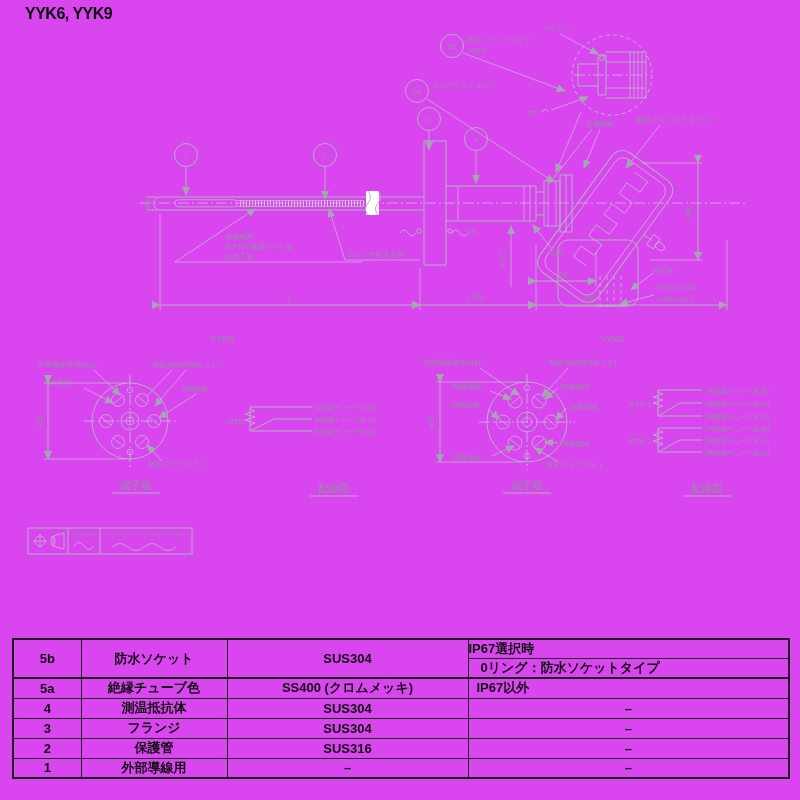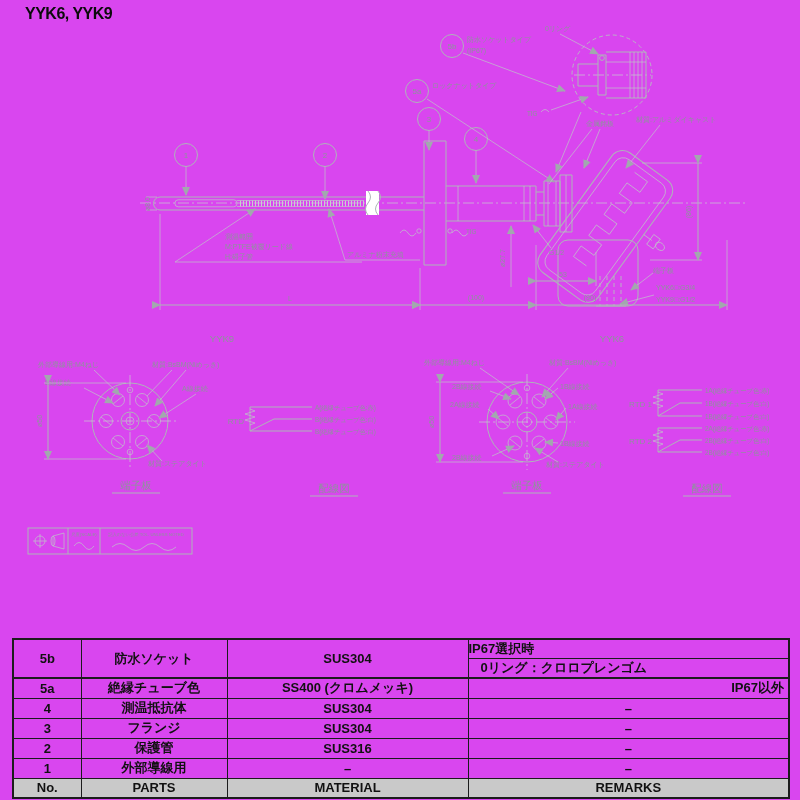--- a/index.html
+++ b/index.html
@@ -16,21 +16,21 @@
   .lt{fill:none;stroke:#bfc4c9;stroke-width:0.7;}
   .cl{fill:none;stroke:#c8cdd1;stroke-width:0.7;stroke-dasharray:11 3 2 3;}
   .dsh{fill:none;stroke:#b7bcc1;stroke-width:0.9;stroke-dasharray:4 3;}
   .hatch{stroke:#c9ced2;stroke-width:6;stroke-dasharray:1 2;}
   
   .parts-table{position:absolute;left:12px;top:638px;width:776px;border-collapse:collapse;
                table-layout:fixed;color:#111;}
   .parts-table td{border:1.4px solid #1c1c1c;font-size:13px;font-weight:bold;
                   text-align:center;padding:0 4px;overflow:hidden;white-space:nowrap;}
   .parts-table tr.r0 td{border-bottom-width:2.5px;}
-  .parts-table td.left{text-align:right;padding-left:20px;}
+  .parts-table td.left{text-align:left;padding-left:8px;}
   .parts-table tr.hdr td{background:#c9c9c9;}
   .parts-table{border:2.5px solid #1c1c1c;}
   .rm1{border-bottom:1.4px solid #1c1c1c;margin:0 -4px;padding-left:0;text-align:left;}
   .rm2{margin:0 -4px;padding-left:12px;text-align:left;}
 </style>
 </head>
 <body>
 
 <div class="canvas">
 
@@ -322,21 +322,21 @@
         <col style="width:241px">
         <col style="width:321px">
       </colgroup>
     <tbody>
         <tr class="r0" style="height:38px">
       <td>5b</td>
       <td>防水ソケット</td>
       <td>SUS304</td>
       <td>
         <div class="rm1">IP67選択時</div>
-        <div class="rm2">0リング：クロロプレンゴム</div>
+        <div class="rm2">0リング：防水ソケットタイプ</div>
       </td>
     </tr>
     <tr style="height:20px">
       <td>5a</td>
       <td>絶縁チューブ色</td>
       <td>SS400 (クロムメッキ)</td>
       <td class="left">IP67以外</td>
     </tr>
     <tr style="height:20px">
       <td>4</td>
@@ -355,22 +355,16 @@
       <td>保護管</td>
       <td>SUS316</td>
       <td>–</td>
     </tr>
     <tr style="height:20px">
       <td>1</td>
       <td>外部導線用</td>
       <td>–</td>
       <td>–</td>
     </tr>
-    <tr class="hdr" style="height:20px">
-      <td>No.</td>
-      <td>PARTS</td>
-      <td>MATERIAL</td>
-      <td>REMARKS</td>
-    </tr>
   </tbody>
     </table>
 
 </div>
 
 </body></html>

